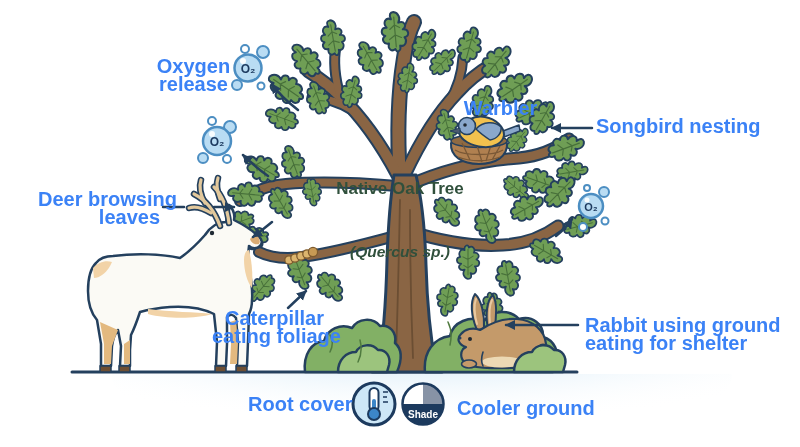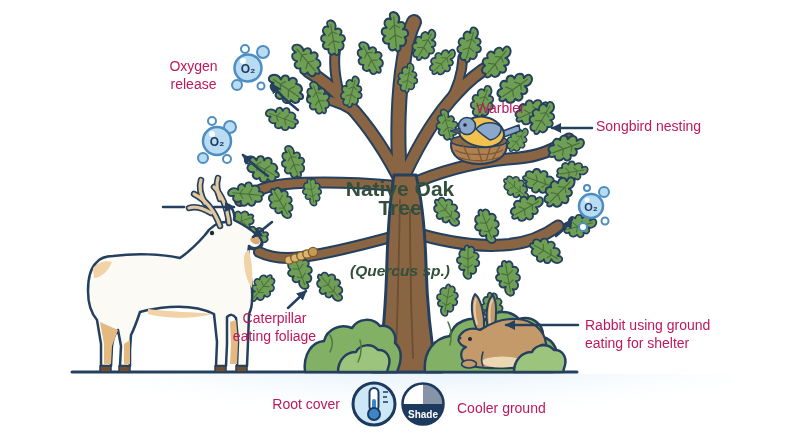--- a/index.html
+++ b/index.html
@@ -2,27 +2,27 @@
 <html><head>
 <meta charset="utf-8">
 <style>
   html,body{margin:0;padding:0;background:#ffffff;}
   #stage{
     position:relative;width:800px;height:447px;background:#ffffff;overflow:hidden;
     font-family:"Liberation Sans","DejaVu Sans",sans-serif;
   }
   #art{position:absolute;inset:0;}
   .lbl{
-    position:absolute;color:#be185d;font-size:14px;font-weight:400;line-height:18px;
+    position:absolute;color:#3b82f6;font-size:20px;font-weight:700;line-height:18px;
     white-space:nowrap;
   }
   .lbl.center{text-align:center;}
   .lbl.right{text-align:right;}
   .title-block{position:absolute;text-align:center;color:#30503c;}
-  .title-block .t1{font-size:21px;font-weight:700;line-height:19px;}
+  .title-block .t1{font-size:17px;font-weight:700;line-height:19px;}
   .title-block .t2{font-size:15.5px;font-style:italic;font-weight:600;line-height:19px;margin-top:44px;}
   svg text{font-family:"Liberation Sans","DejaVu Sans",sans-serif;}
 </style>
 </head>
 <body>
 
 <div id="stage">
 
   <svg id="art" width="800" height="447" viewBox="0 0 800 447">
     <defs>
@@ -259,20 +259,24 @@
       <circle cx="423" cy="404" r="20.5" fill="none" stroke="#1c3a5e" stroke-width="2.5"></circle>
       <text x="423" y="418" text-anchor="middle" font-size="10" font-weight="bold" fill="#ffffff">Shade</text>
     </g>
   </svg>
 
   <div class="lbl center" style="left:146px;top:57px;width:95px;">
     <div>Oxygen</div>
     <div>release</div>
   </div>
 
+  <div class="lbl right" style="left:38px;top:190px;width:122px;">
+    <div>Deer browsing</div>
+    <div>leaves</div>
+  </div>
 
   <div class="title-block" style="left:325px;top:179px;width:150px;">
     <div class="t1">Native Oak Tree</div>
     <div class="t2">(Quercus sp.)</div>
   </div>
 
   <div class="lbl center" style="left:458px;top:99px;width:85px;">
     <div>Warbler</div>
   </div>
 

